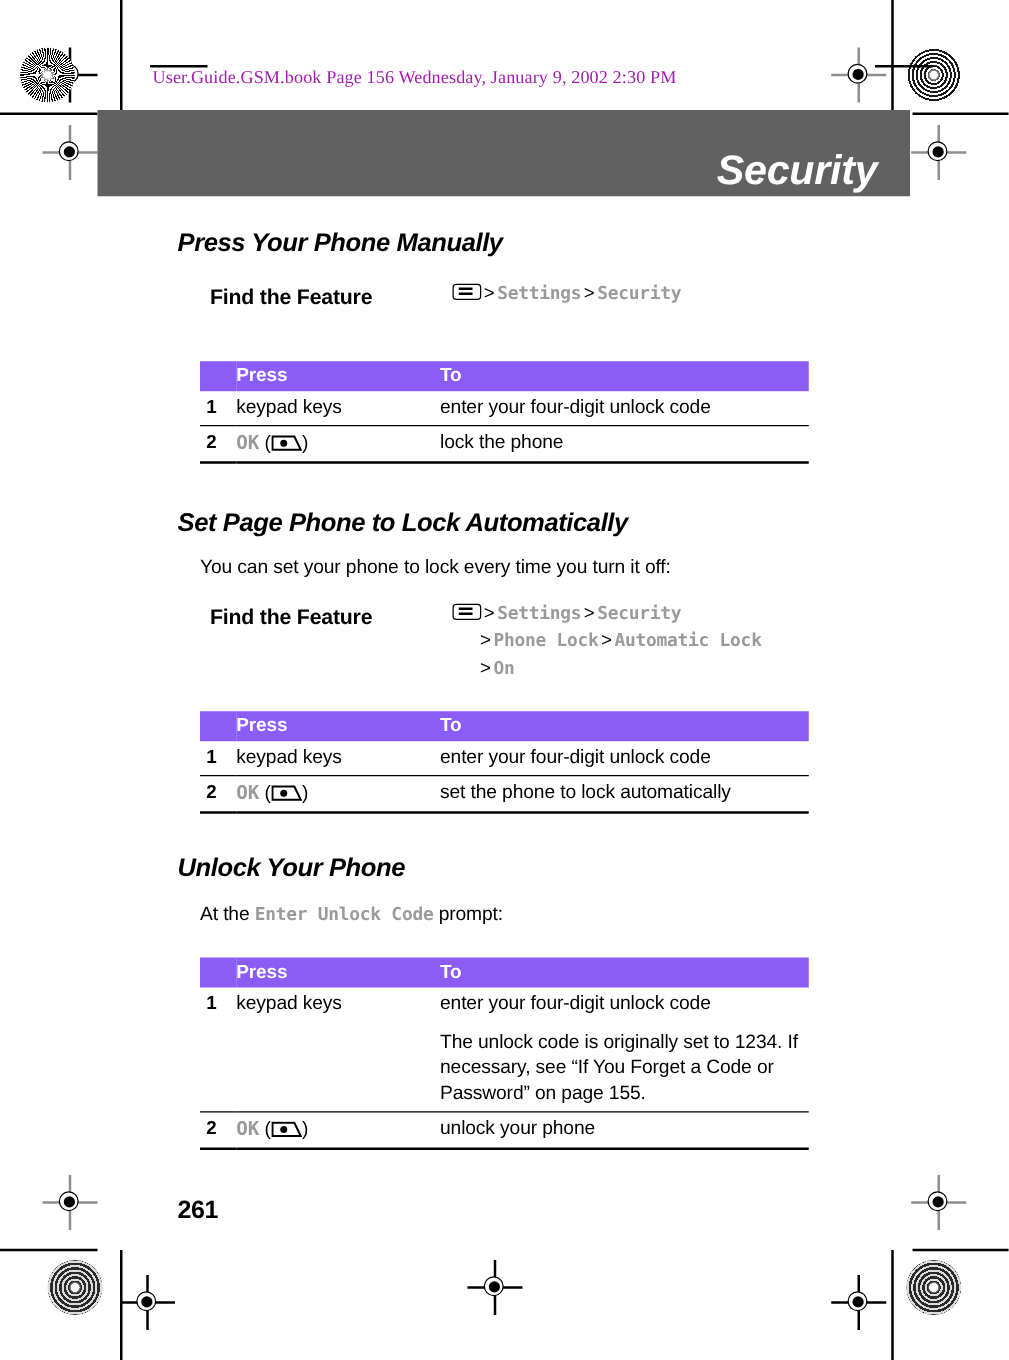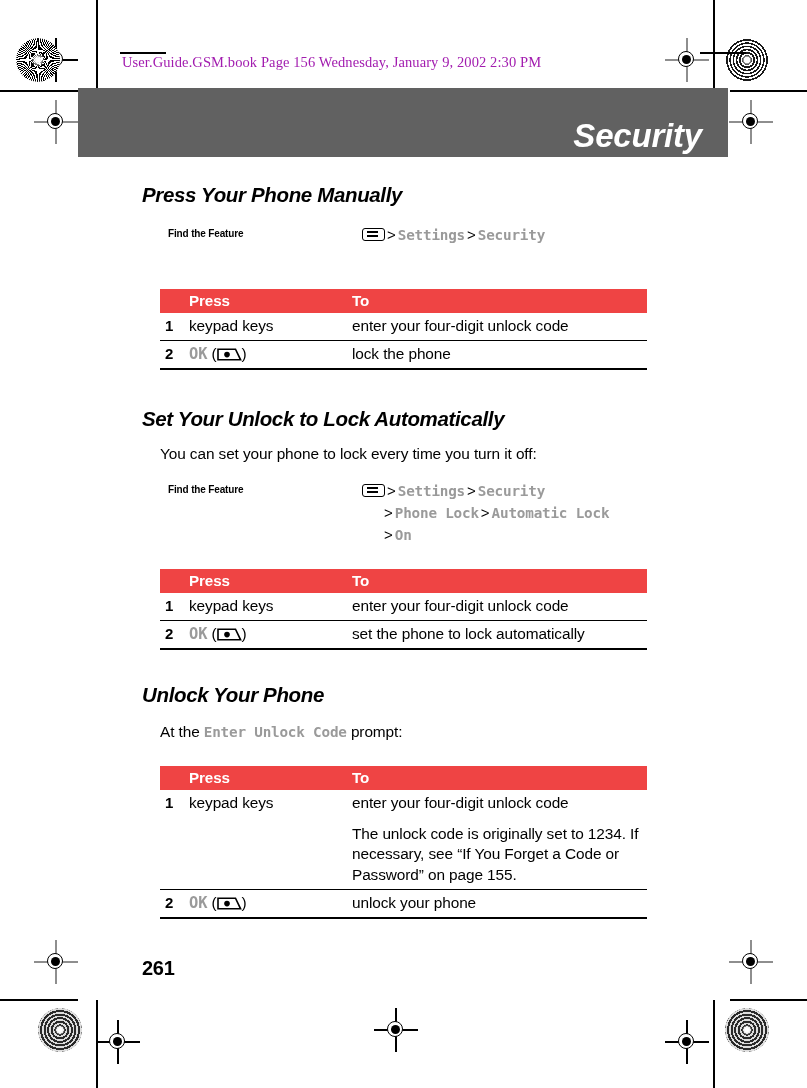--- a/index.html
+++ b/index.html
@@ -167,21 +167,21 @@
 
   
   .fft {
     position: absolute;
     left: 0;
     width: 807px;
   }
   .fft-label {
     position: absolute;
     left: 168px;
-    font-size: 10px;
+    font-size: 17px;
     font-weight: bold;
     letter-spacing: -0.15px;
     white-space: nowrap;
   }
   .fft-path {
     position: absolute;
     left: 362px;
     width: 330px;
   }
   .fft-line {
@@ -236,21 +236,21 @@
   .softkey svg { display: block; }
 
   
   .ptable {
     position: absolute;
     left: 160px;
     width: 487px;
     border-collapse: collapse;
   }
   .ptable .thead-row {
-    background: #ef4444;
+    background: #8b5cf6;
     margin-top: 40px;
   }
   .ptable th {
     color: #ffffff;
     font-size: 15.2px;
     font-weight: bold;
     text-align: left;
     padding: 2px 0 3px 0;
     letter-spacing: -0.1px;
     line-height: 1.25;
@@ -412,21 +412,21 @@
       <span class="mono-dark">OK</span><span>&nbsp;(</span><span class="softkey"><svg width="25" height="13" viewBox="0 0 25 13">
               <path d="M1 1.2 H18.5 L23.6 11.8 H1 Z" fill="#ffffff" stroke="#000000" stroke-width="1.6" stroke-linejoin="miter"></path>
               <circle cx="10" cy="6.6" r="2.8" fill="#000000"></circle>
             </svg></span><span>)</span>
     </td>
     <td class="to">lock the phone</td>
   </tr>
 </tbody>
   </table>
 
-<div class="section-heading" style="top:407px;">Set Your Unlock to Lock Automatically</div>
+<div class="section-heading" style="top:407px;">Set Page Phone to Lock Automatically</div>
 
 <div class="body-para" style="top:445px;">You can set your phone to lock every time you turn it off:</div>
 
 <div class="fft">
   <div class="fft-label" style="top:484px;">Find the Feature</div>
   <div class="fft-path" style="top:480px;">
     <div class="fft-line">
       <span class="menu-icon"></span><span class="sep">&gt;</span><span class="mono">Settings</span><span class="sep">&gt;</span><span class="mono">Security</span>
     </div>
     <div class="fft-line indent">

